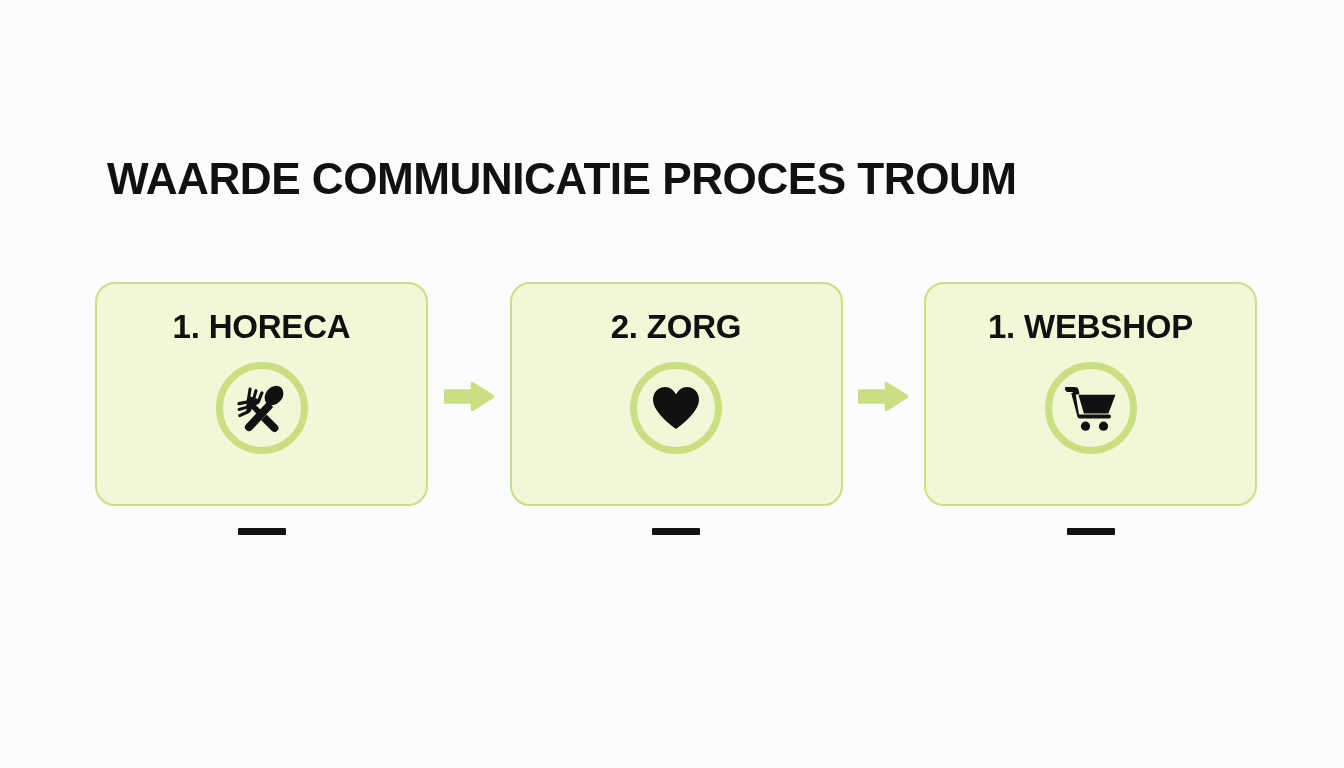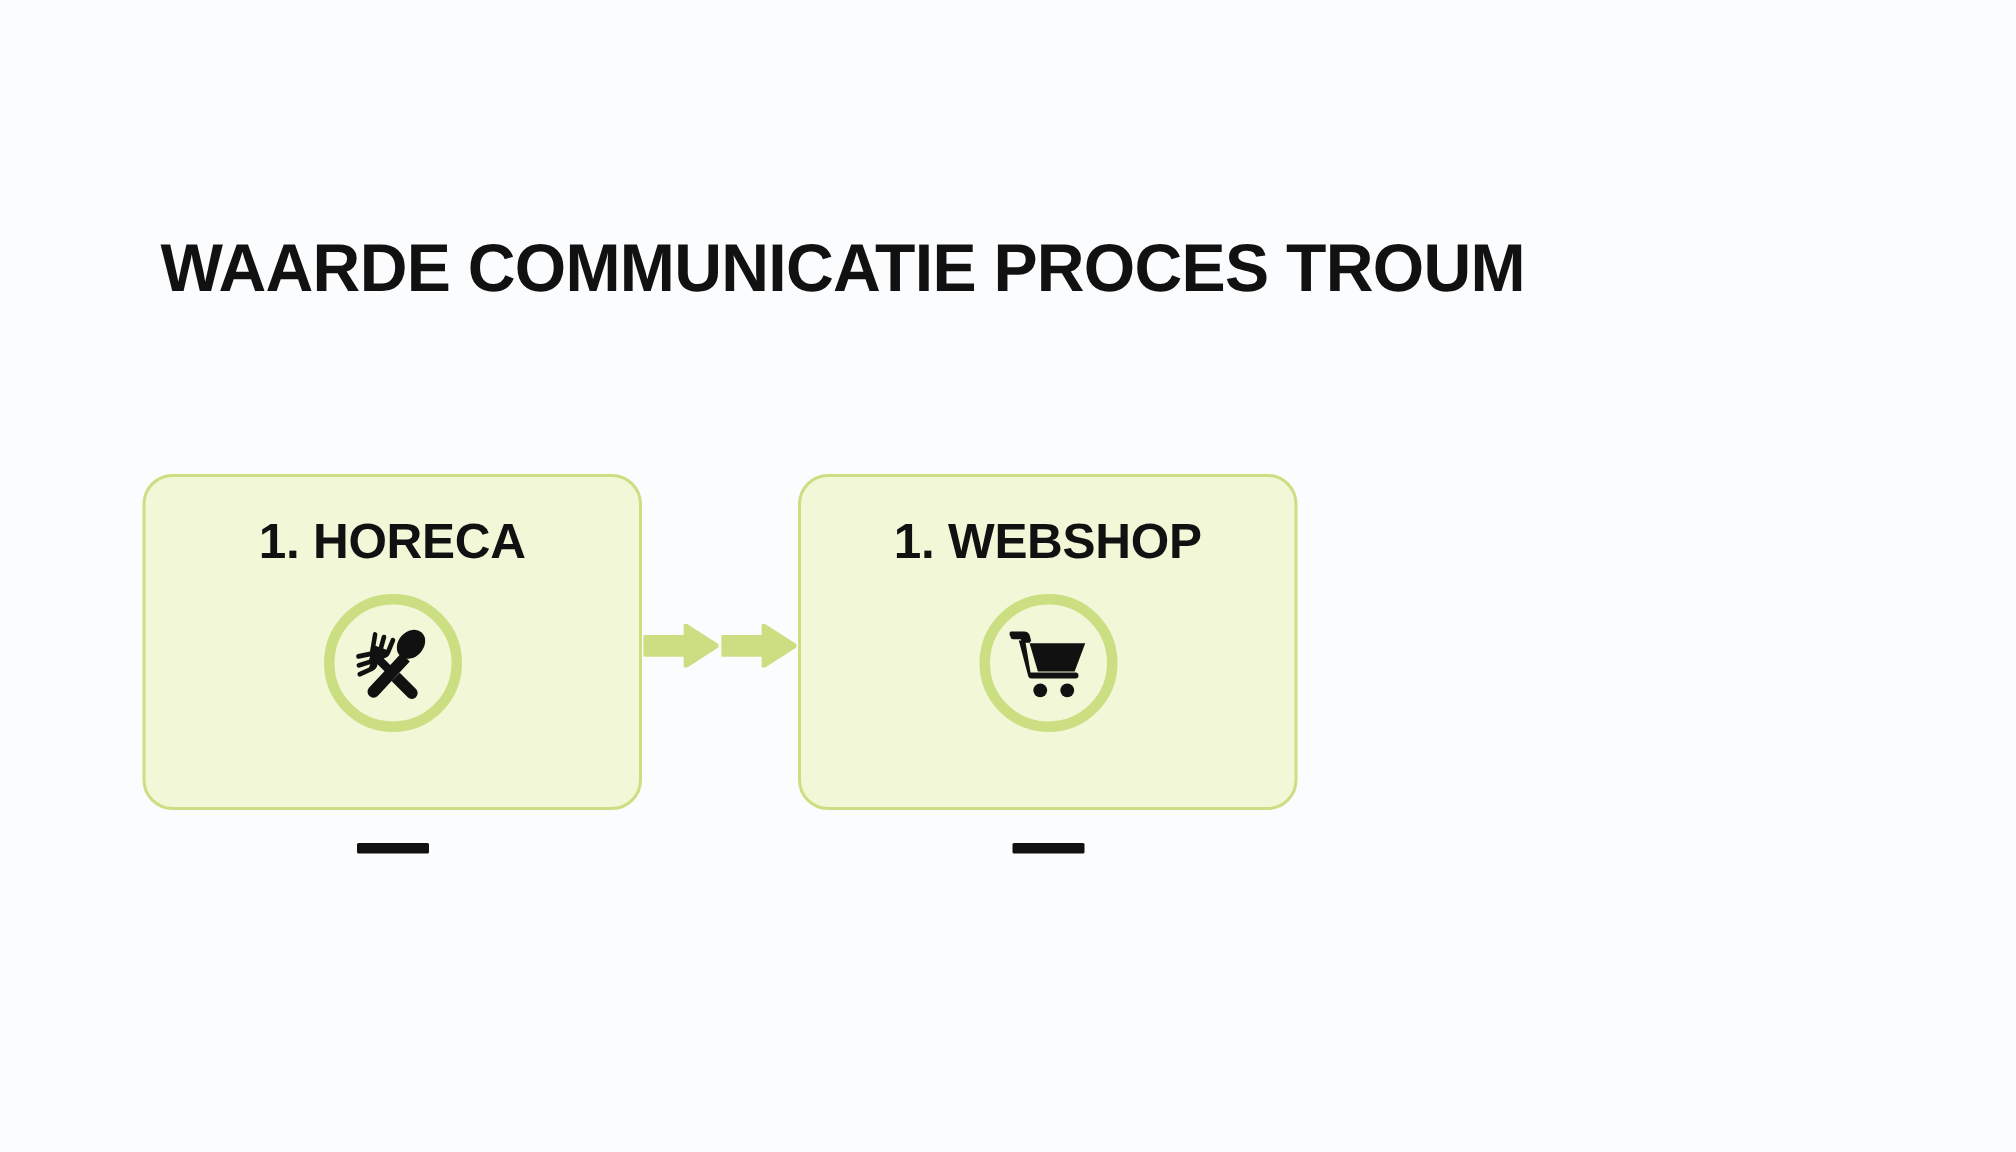--- a/index.html
+++ b/index.html
@@ -33,26 +33,27 @@
     white-space: nowrap;
     font-stretch: condensed;
     transform: scaleX(0.98);
     transform-origin: left center;
   }
 
   
   #steps-row {
     position: absolute;
     left: 95px;
-    top: 316px;
-    width: 1068px;
+    top: 282px;
+    width: 1162px;
     height: 268px;
     display: flex;
     flex-direction: row;
     align-items: flex-start;
+    justify-content: space-between;
   }
 
   .step-wrapper {
     width: 333px;
     height: 268px;
     position: relative;
     display: flex;
     flex-direction: column;
     align-items: center;
   }
@@ -150,20 +151,33 @@
     </div>
 
     <div class="step-arrow">
       <span>
         <svg width="50" height="29" viewBox="0 0 50 29">
           <path d="M0 8.5 H28 V0.8 L49.5 14.5 L28 28.2 V20.5 H0 Z" fill="#cbdf82" stroke="#cbdf82" stroke-width="2.5" stroke-linejoin="round"></path>
         </svg>
       </span>
     </div>
 
+    <div class="step-wrapper">
+      <div class="step-card">
+        <div class="step-label">2. ZORG</div>
+        <div class="icon-circle">
+          <span>
+            <svg width="50" height="46" viewBox="0 0 50 46">
+              <path d="M25 44 C 25 44 2 28.5 2 14.8 C 2 7.0 7.6 2 13.9 2 C 19.1 2 23.0 5.4 25 9.6 C 27.0 5.4 30.9 2 36.1 2 C 42.4 2 48 7.0 48 14.8 C 48 28.5 25 44 25 44 Z" fill="#111111"></path>
+            </svg>
+          </span>
+        </div>
+      </div>
+      <div class="step-dash"></div>
+    </div>
 
     <div class="step-arrow">
       <span>
         <svg width="50" height="29" viewBox="0 0 50 29">
           <path d="M0 8.5 H28 V0.8 L49.5 14.5 L28 28.2 V20.5 H0 Z" fill="#cbdf82" stroke="#cbdf82" stroke-width="2.5" stroke-linejoin="round"></path>
         </svg>
       </span>
     </div>
 
     <div class="step-wrapper">

